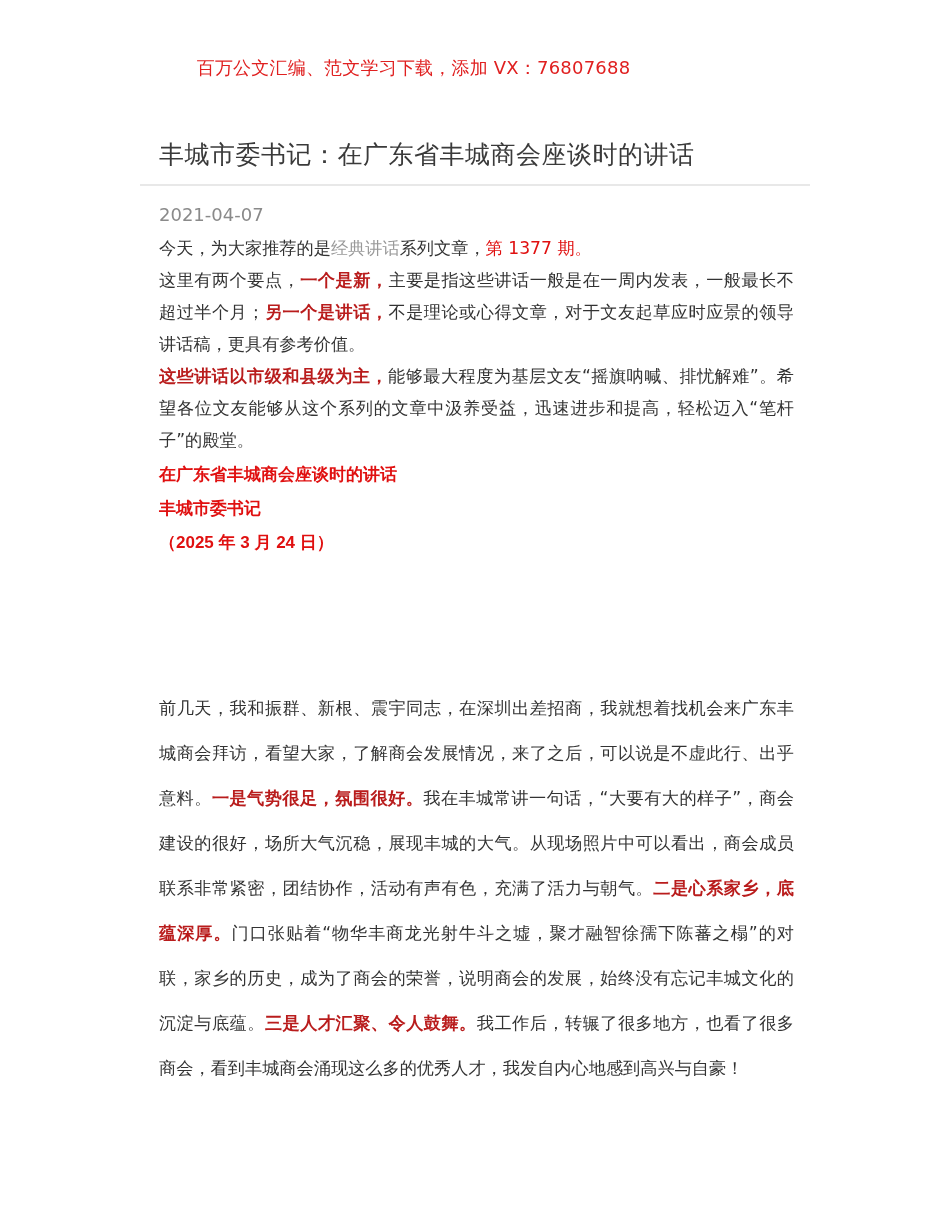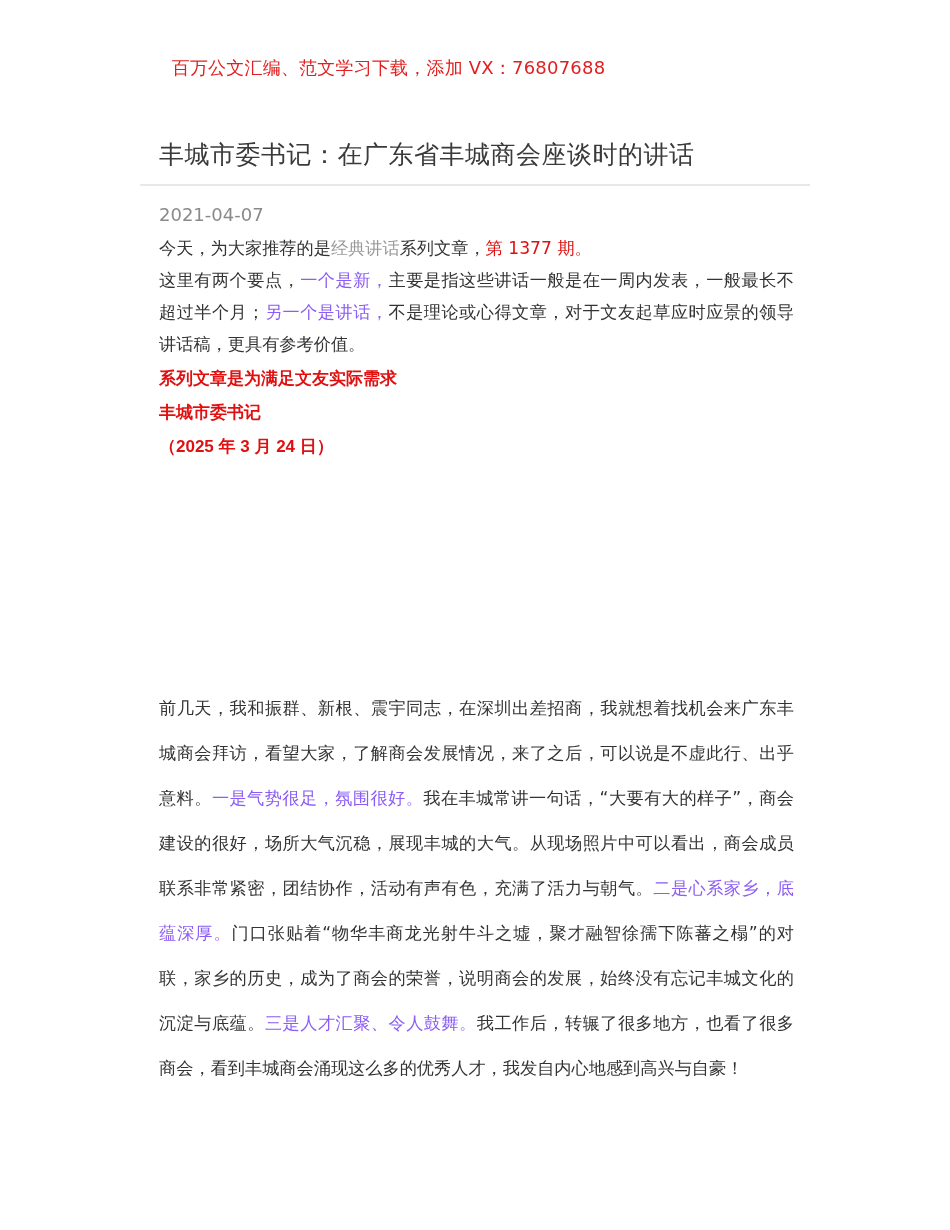--- a/index.html
+++ b/index.html
@@ -1,30 +1,30 @@
 <!DOCTYPE html>
 <html><head>
 <meta charset="utf-8">
 <style>
   html, body { margin: 0; padding: 0; background: #ffffff; }
   body { width: 950px; height: 1230px; position: relative; overflow: hidden;
          font-family: "DejaVu Sans", "Liberation Sans", sans-serif; color: #333333; }
   .banner { position: absolute; top: 56px; left: 0; width: 777px; text-align: center;
-            font-size: 18px; color: #e02020; letter-spacing: 0.2px; }
+            font-size: 18px; color: #e02020; letter-spacing: 0.2px; padding-left: 25px; }
   .title { position: absolute; top: 138px; left: 159px; font-size: 25px; color: #3a3a3a;
            font-weight: normal; margin: 0; letter-spacing: 0.5px; text-align: center; }
   .divider { position: absolute; top: 184px; left: 140px; width: 670px; height: 0;
              border-top: 2px solid #e8e8e8; }
   .date { position: absolute; top: 204px; left: 159px; font-size: 18px; color: #8a8a8a; }
   .content { position: absolute; top: 232px; left: 159px; width: 635px;
              font-size: 17.2px; line-height: 32px; color: #333333; }
   .content p { margin: 0; text-align: justify; }
   .series { color: #999999; }
   .red-bold { color: #e01010; font-weight: normal; }
-  .b { font-weight: normal; color: #8b5cf6; }
+  .b { font-weight: bold; color: #b91c1c; }
   .center-block { text-align: center; color: #e01010; font-weight: bold;
                   font-family: "Liberation Sans", "DejaVu Sans", sans-serif;
                   font-size: 17px; line-height: 34px; margin-top: 2px !important; }
   .speech { position: absolute; top: 686px; left: 159px; width: 635px;
             font-size: 17.2px; line-height: 45px; color: #333333; text-align: justify; margin: 0; }
 </style>
 </head>
 <body>
 
 <div class="banner">百万公文汇编、范文学习下载，添加 VX：76807688</div>
@@ -33,22 +33,25 @@
 <div class="divider"></div>
 <div class="date">2021-04-07</div>
 
 <div class="content">
   <p>
     <span>今天，为大家推荐的是</span><span class="series">经典讲话</span><span>系列文章，</span><span class="red-bold">第 1377 期。</span>
   </p>
   <p>
     <span>这里有两个要点，</span><span class="b">一个是新，</span><span>主要是指这些讲话一般是在一周内发表，一般最长不超过半个月；</span><span class="b">另一个是讲话，</span><span>不是理论或心得文章，对于文友起草应时应景的领导讲话稿，更具有参考价值。</span>
   </p>
+  <p>
+    <span class="b">这些讲话以市级和县级为主，</span><span>能够最大程度为基层文友“摇旗呐喊、排忧解难”。希望各位文友能够从这个系列的文章中汲养受益，迅速进步和提高，轻松迈入“笔杆子”的殿堂。</span>
+  </p>
   <p class="center-block">
-    <span>系列文章是为满足文友实际需求</span><br>
+    <span>在广东省丰城商会座谈时的讲话</span><br>
     <span>丰城市委书记</span><br>
     <span>（2025 年 3 月 24 日）</span>
   </p>
 </div>
 
 <p class="speech">
   <span>前几天，我和振群、新根、震宇同志，在深圳出差招商，我就想着找机会来广东丰城商会拜访，看望大家，了解商会发展情况，来了之后，可以说是不虚此行、出乎意料。</span><span class="b">一是气势很足，氛围很好。</span><span>我在丰城常讲一句话，“大要有大的样子”，商会建设的很好，场所大气沉稳，展现丰城的大气。从现场照片中可以看出，商会成员联系非常紧密，团结协作，活动有声有色，充满了活力与朝气。</span><span class="b">二是心系家乡，底蕴深厚。</span><span>门口张贴着“物华丰商龙光射牛斗之墟，聚才融智徐孺下陈蕃之榻”的对联，家乡的历史，成为了商会的荣誉，说明商会的发展，始终没有忘记丰城文化的沉淀与底蕴。</span><span class="b">三是人才汇聚、令人鼓舞。</span><span>我工作后，转辗了很多地方，也看了很多商会，看到丰城商会涌现这么多的优秀人才，我发自内心地感到高兴与自豪！</span>
 </p>
 
 </body></html>

